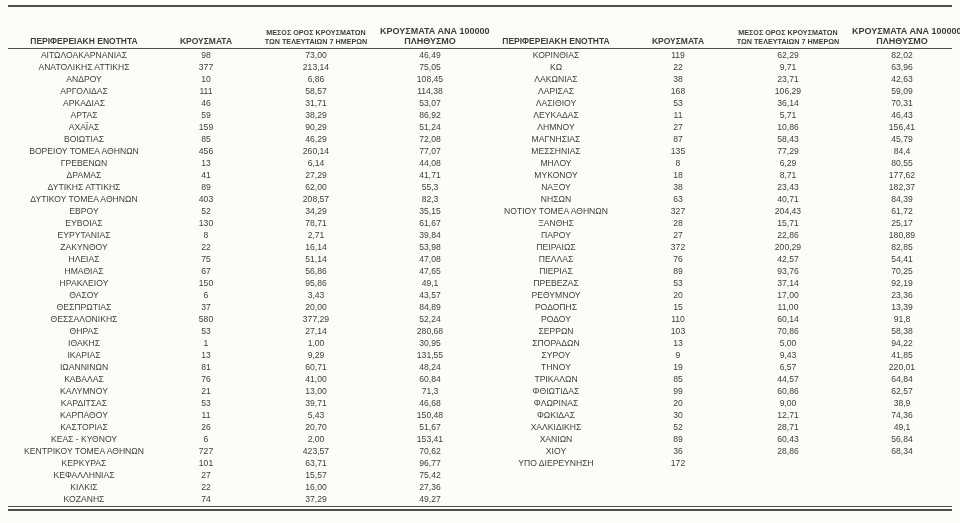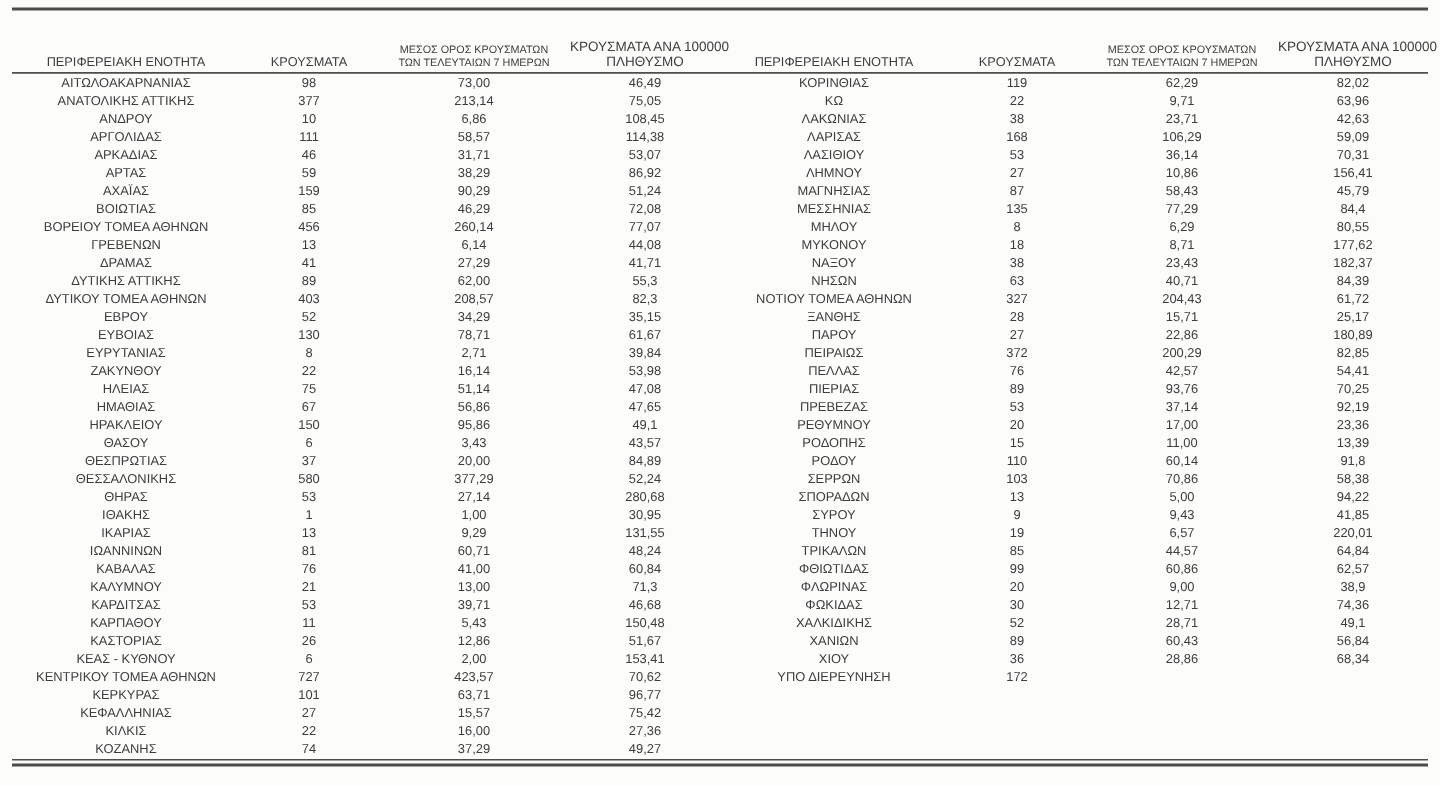--- a/index.html
+++ b/index.html
@@ -33,21 +33,21 @@
     border-collapse: collapse;
     table-layout: fixed;
     width: 472px;
   }
   table.region-table col.c-region  { width: 152px; }
   table.region-table col.c-cases   { width: 92px;  }
   table.region-table col.c-avg7    { width: 128px; }
   table.region-table col.c-per100k { width: 100px; }
 
   thead th {
-    font-weight: normal;
+    font-weight: bold;
     vertical-align: bottom;
     text-align: center;
     height: 38px;
     padding: 0 0 2px 0;
     border-bottom: 1.5px solid #4d4d4d;
     font-size: 8.5px;
     line-height: 9px;
     white-space: nowrap;
   }
   thead th.h-avg7 {
@@ -286,21 +286,21 @@
           </tr>
           <tr>
             <td>ΚΑΡΠΑΘΟΥ</td>
             <td>11</td>
             <td>5,43</td>
             <td>150,48</td>
           </tr>
           <tr>
             <td>ΚΑΣΤΟΡΙΑΣ</td>
             <td>26</td>
-            <td>12,86</td>
+            <td>20,70</td>
             <td>51,67</td>
           </tr>
           <tr>
             <td>ΚΕΑΣ - ΚΥΘΝΟΥ</td>
             <td>6</td>
             <td>2,00</td>
             <td>153,41</td>
           </tr>
           <tr>
             <td>ΚΕΝΤΡΙΚΟΥ ΤΟΜΕΑ ΑΘΗΝΩΝ</td>
@@ -381,20 +381,26 @@
             <td>106,29</td>
             <td>59,09</td>
           </tr>
           <tr>
             <td>ΛΑΣΙΘΙΟΥ</td>
             <td>53</td>
             <td>36,14</td>
             <td>70,31</td>
           </tr>
           <tr>
+            <td>ΛΕΥΚΑΔΑΣ</td>
+            <td>11</td>
+            <td>5,71</td>
+            <td>46,43</td>
+          </tr>
+          <tr>
             <td>ΛΗΜΝΟΥ</td>
             <td>27</td>
             <td>10,86</td>
             <td>156,41</td>
           </tr>
           <tr>
             <td>ΜΑΓΝΗΣΙΑΣ</td>
             <td>87</td>
             <td>58,43</td>
             <td>45,79</td>

